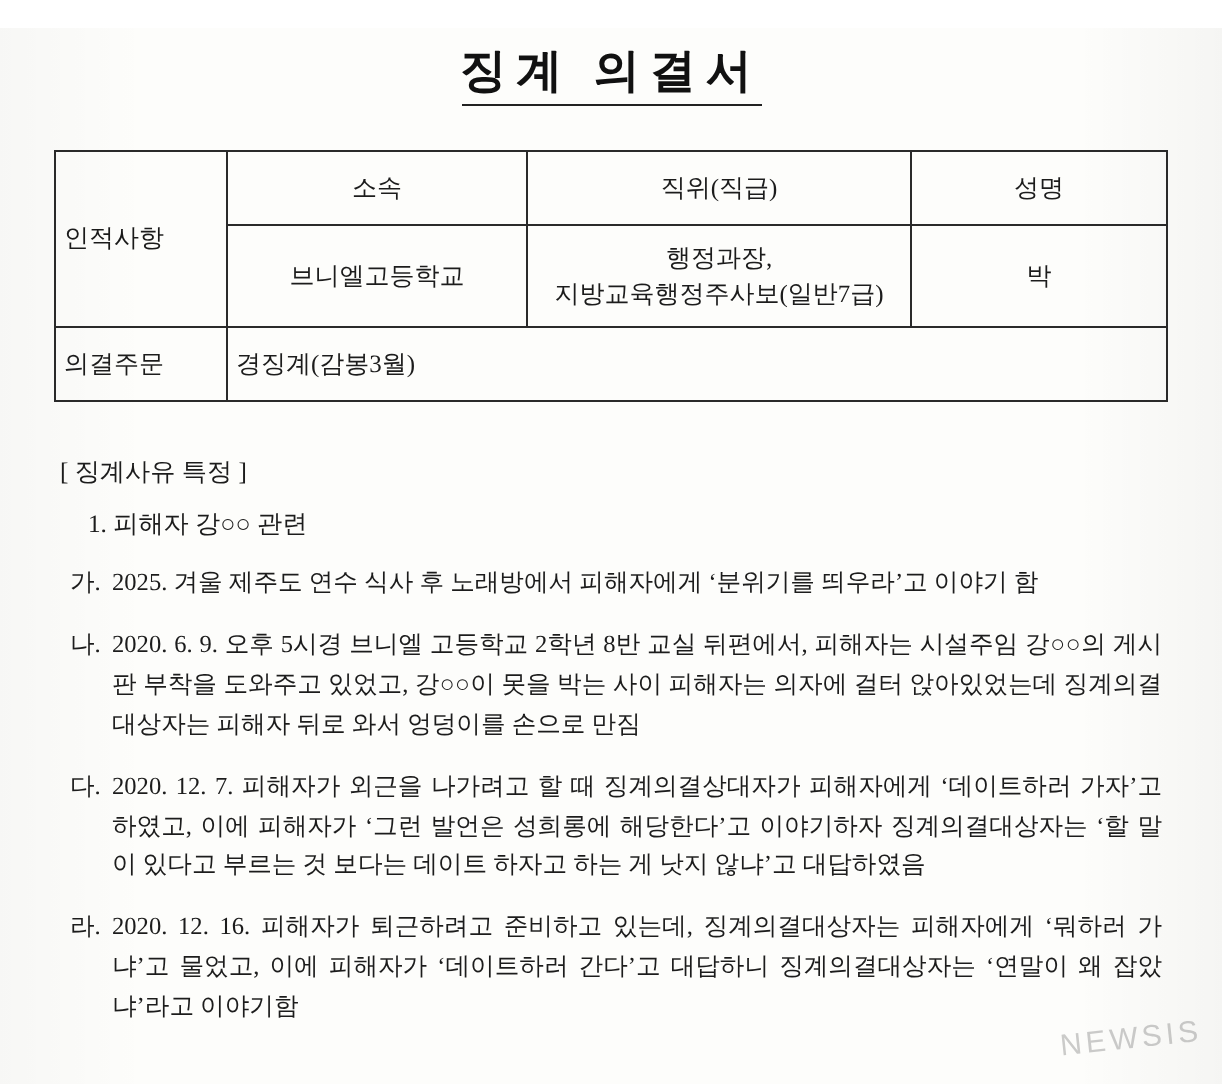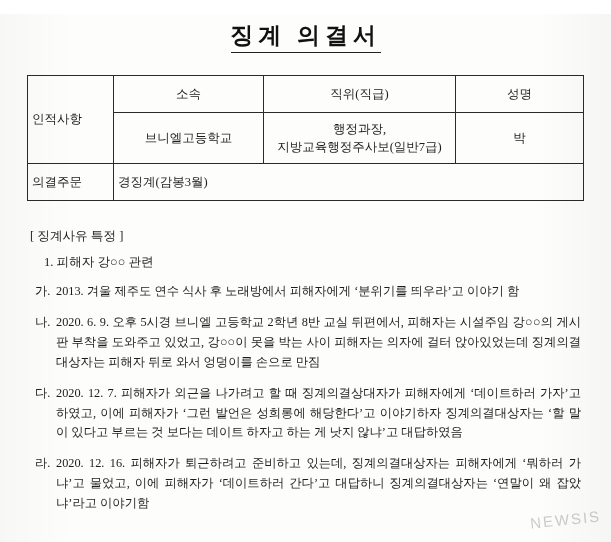--- a/index.html
+++ b/index.html
@@ -170,21 +170,21 @@
       </tr>
     </tbody>
   </table>
 
   <div class="body-wrap">
     <div class="section-head">[ 징계사유 특정 ]</div>
     <div class="numbered">1. 피해자 강○○ 관련</div>
 
     <div class="para first">
       <span class="marker">가.</span>
-      <span>2013. 겨울 제주도 연수 식사 후 노래방에서 피해자에게 ‘분위기를 띄우라’고 이야기 함</span>
+      <span>2025. 겨울 제주도 연수 식사 후 노래방에서 피해자에게 ‘분위기를 띄우라’고 이야기 함</span>
     </div>
 
     <div class="para">
       <span class="marker">나.</span>
       <span>2020. 6. 9. 오후 5시경 브니엘 고등학교 2학년 8반 교실 뒤편에서, 피해자는 시설주임 강○○의 게시판 부착을 도와주고 있었고, 강○○이 못을 박는 사이 피해자는 의자에 걸터 앉아있었는데 징계의결대상자는 피해자 뒤로 와서 엉덩이를 손으로 만짐</span>
     </div>
 
     <div class="para">
       <span class="marker">다.</span>
       <span>2020. 12. 7. 피해자가 외근을 나가려고 할 때 징계의결상대자가 피해자에게 ‘데이트하러 가자’고 하였고, 이에 피해자가 ‘그런 발언은 성희롱에 해당한다’고 이야기하자 징계의결대상자는 ‘할 말이 있다고 부르는 것 보다는 데이트 하자고 하는 게 낫지 않냐’고 대답하였음</span>

